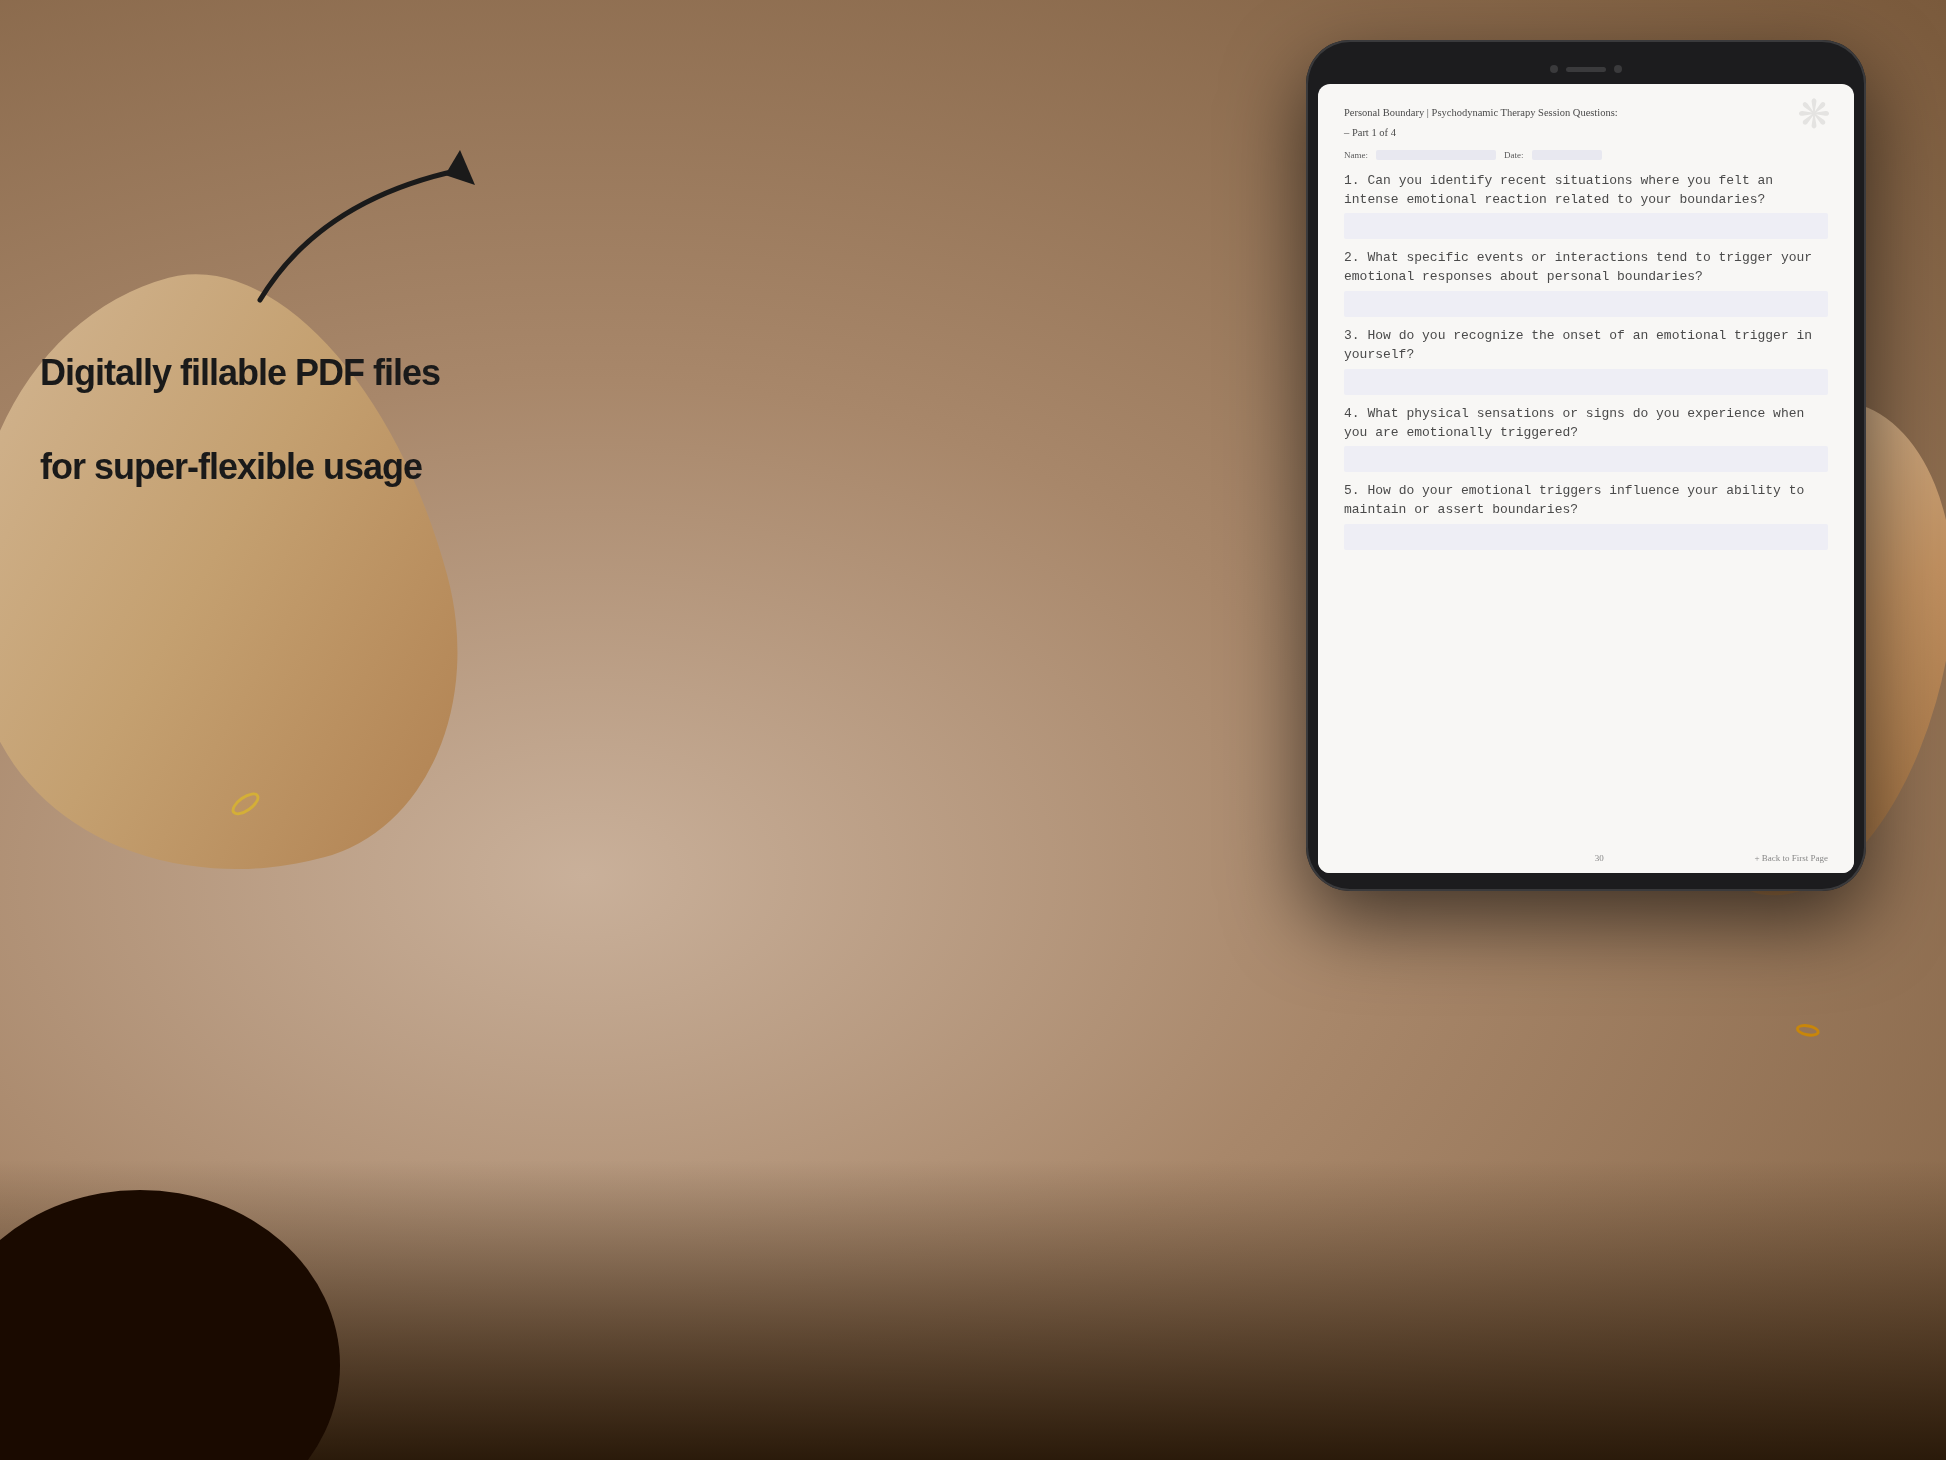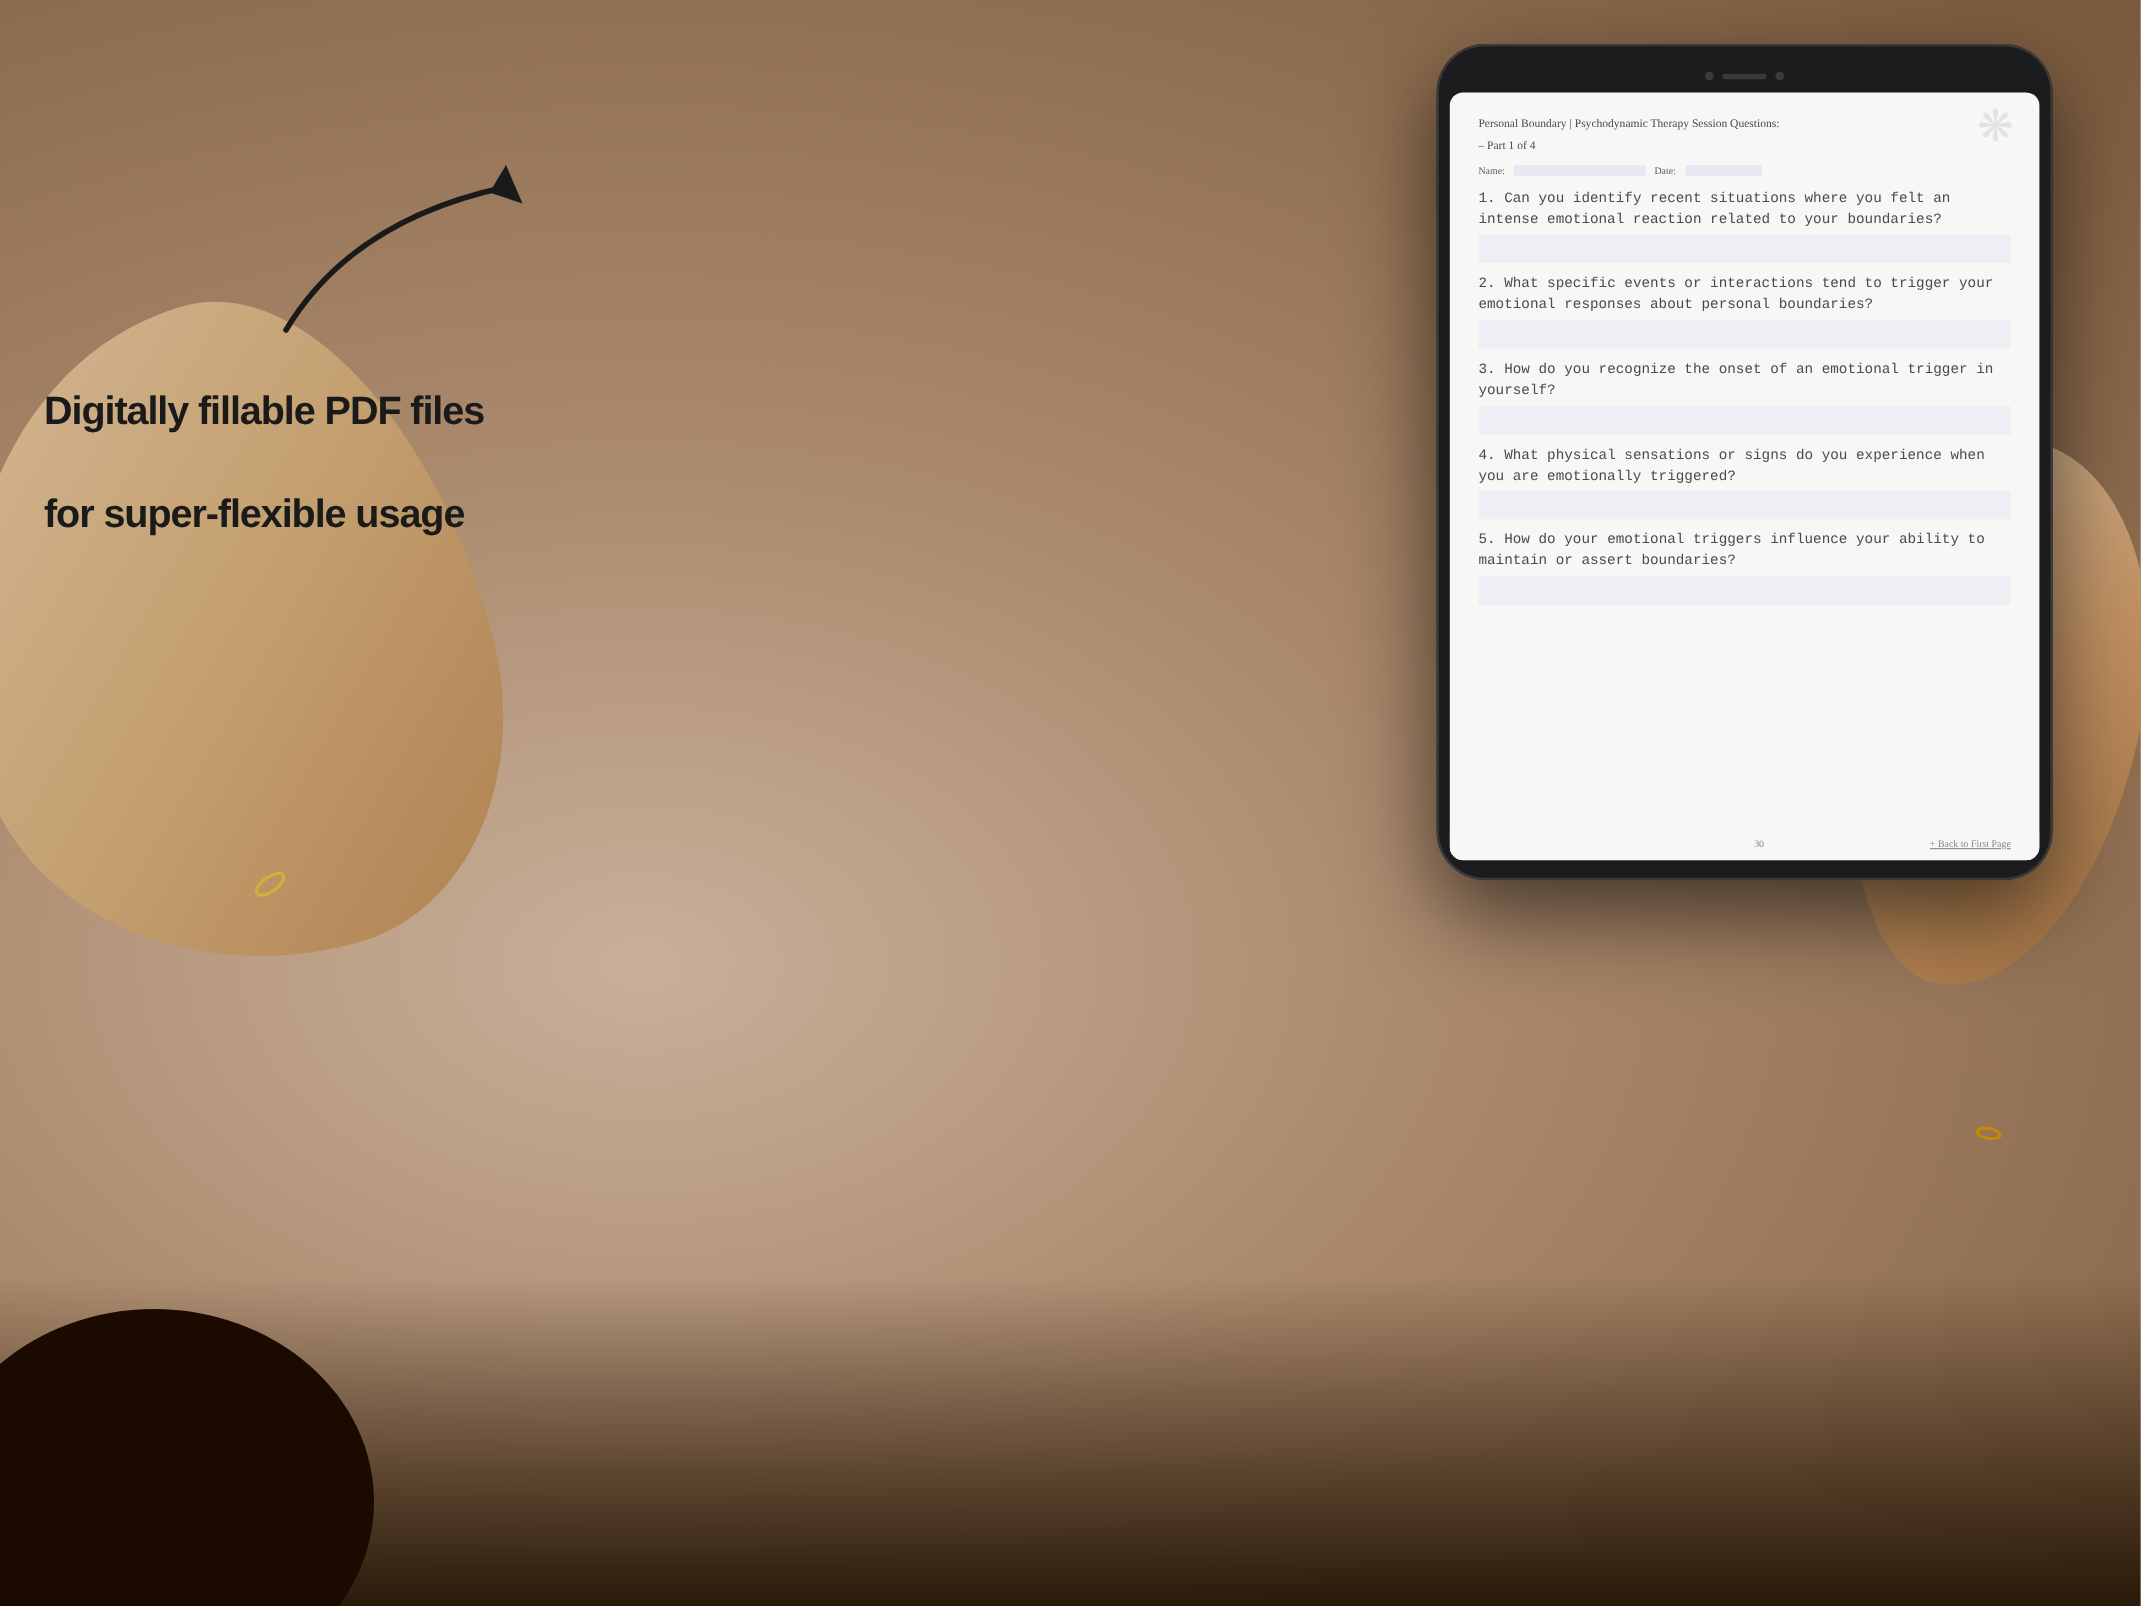--- a/index.html
+++ b/index.html
@@ -52,21 +52,21 @@
       width: 320px;
       height: 180px;
     }
 
     
     .tablet {
       position: absolute;
       right: 80px;
       top: 40px;
       width: 560px;
-      height: 760px;
+      height: 851px;
       background: #1c1c1e;
       border-radius: 44px;
       box-shadow: 0 30px 80px rgba(0,0,0,0.6), inset 0 0 0 2px #3a3a3c;
       display: flex;
       flex-direction: column;
       align-items: center;
       padding: 18px 12px 18px 12px;
     }
 
     
@@ -204,21 +204,20 @@
       color: #888;
       text-align: center;
       flex: 1;
     }
 
     .pdf-back-link {
       font-family: 'Georgia', serif;
       font-size: 9px;
       color: #888;
       text-align: right;
-      text-decoration: underline;
     }
 
     
     .hand-left {
       position: absolute;
       left: -40px;
       top: 280px;
       width: 480px;
       height: 600px;
       background: linear-gradient(135deg, #d4b896 0%, #c4a070 50%, #b08050 100%);

